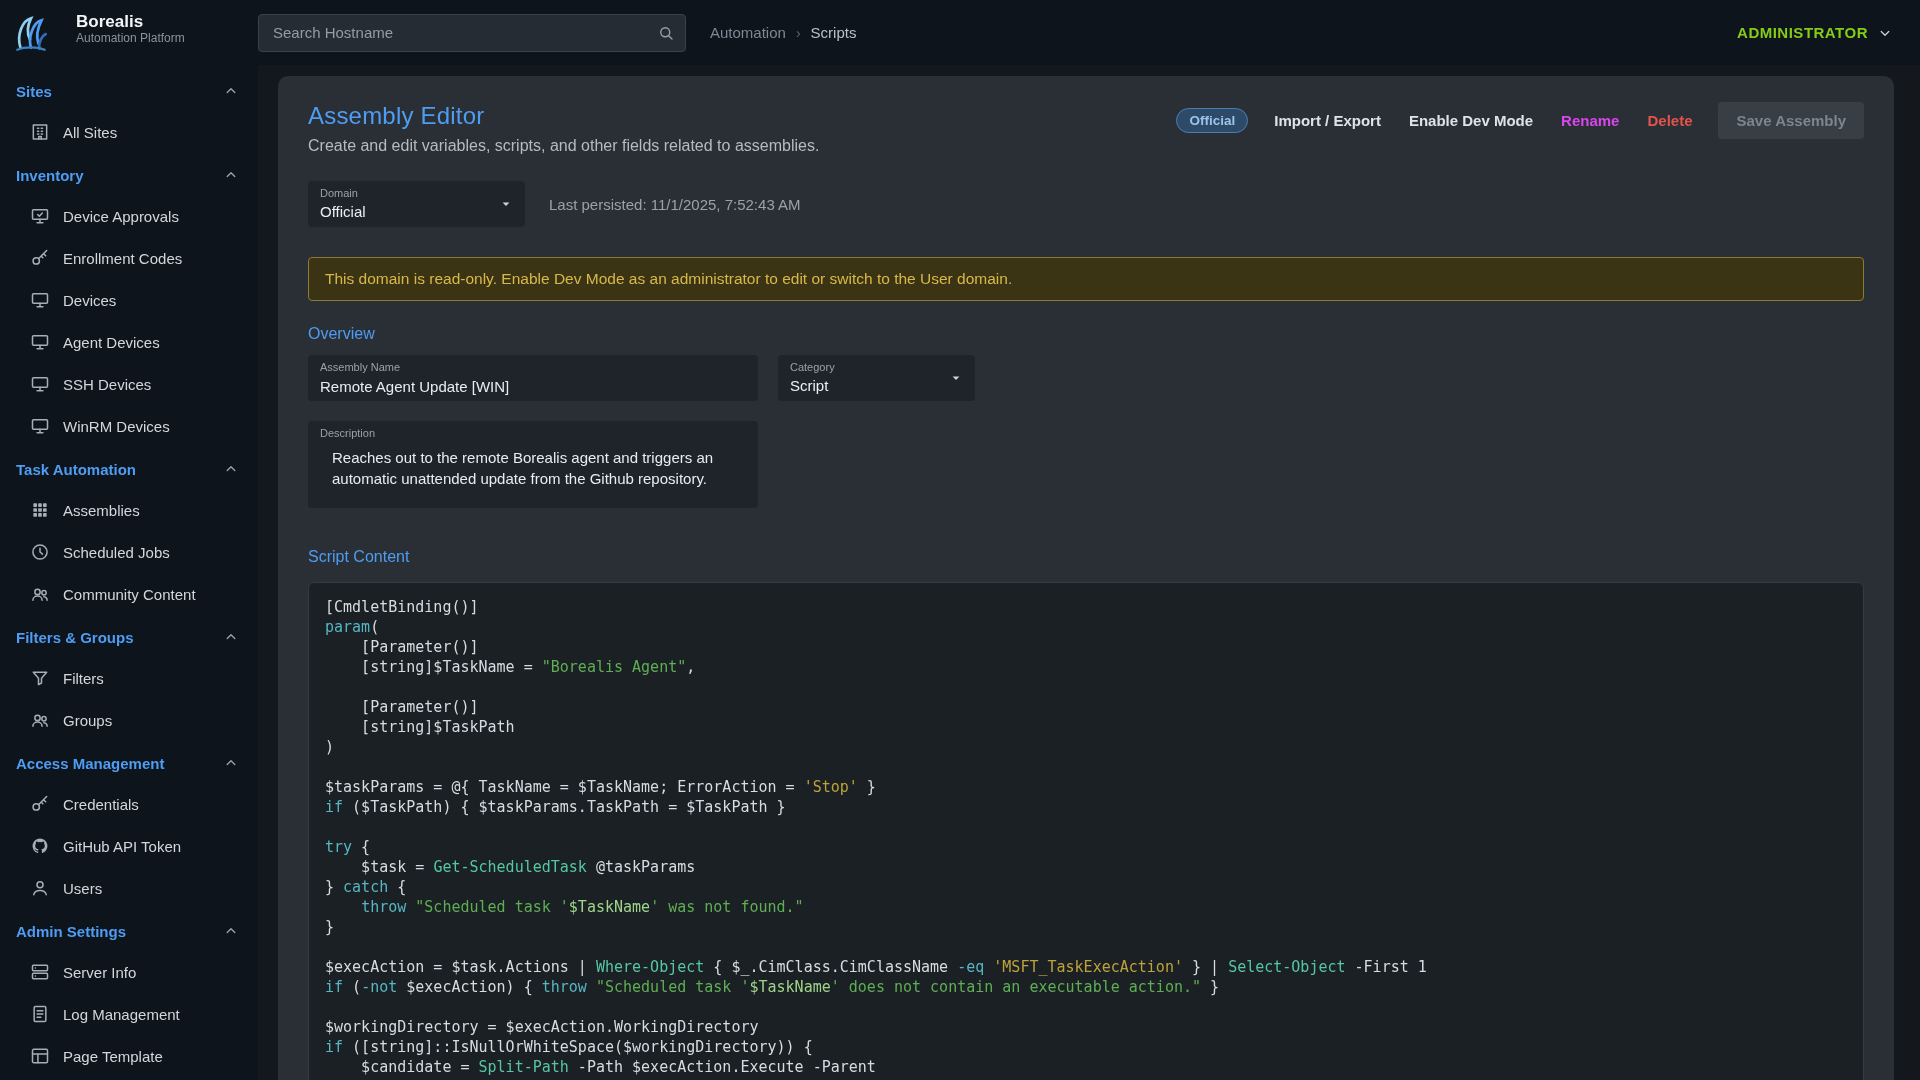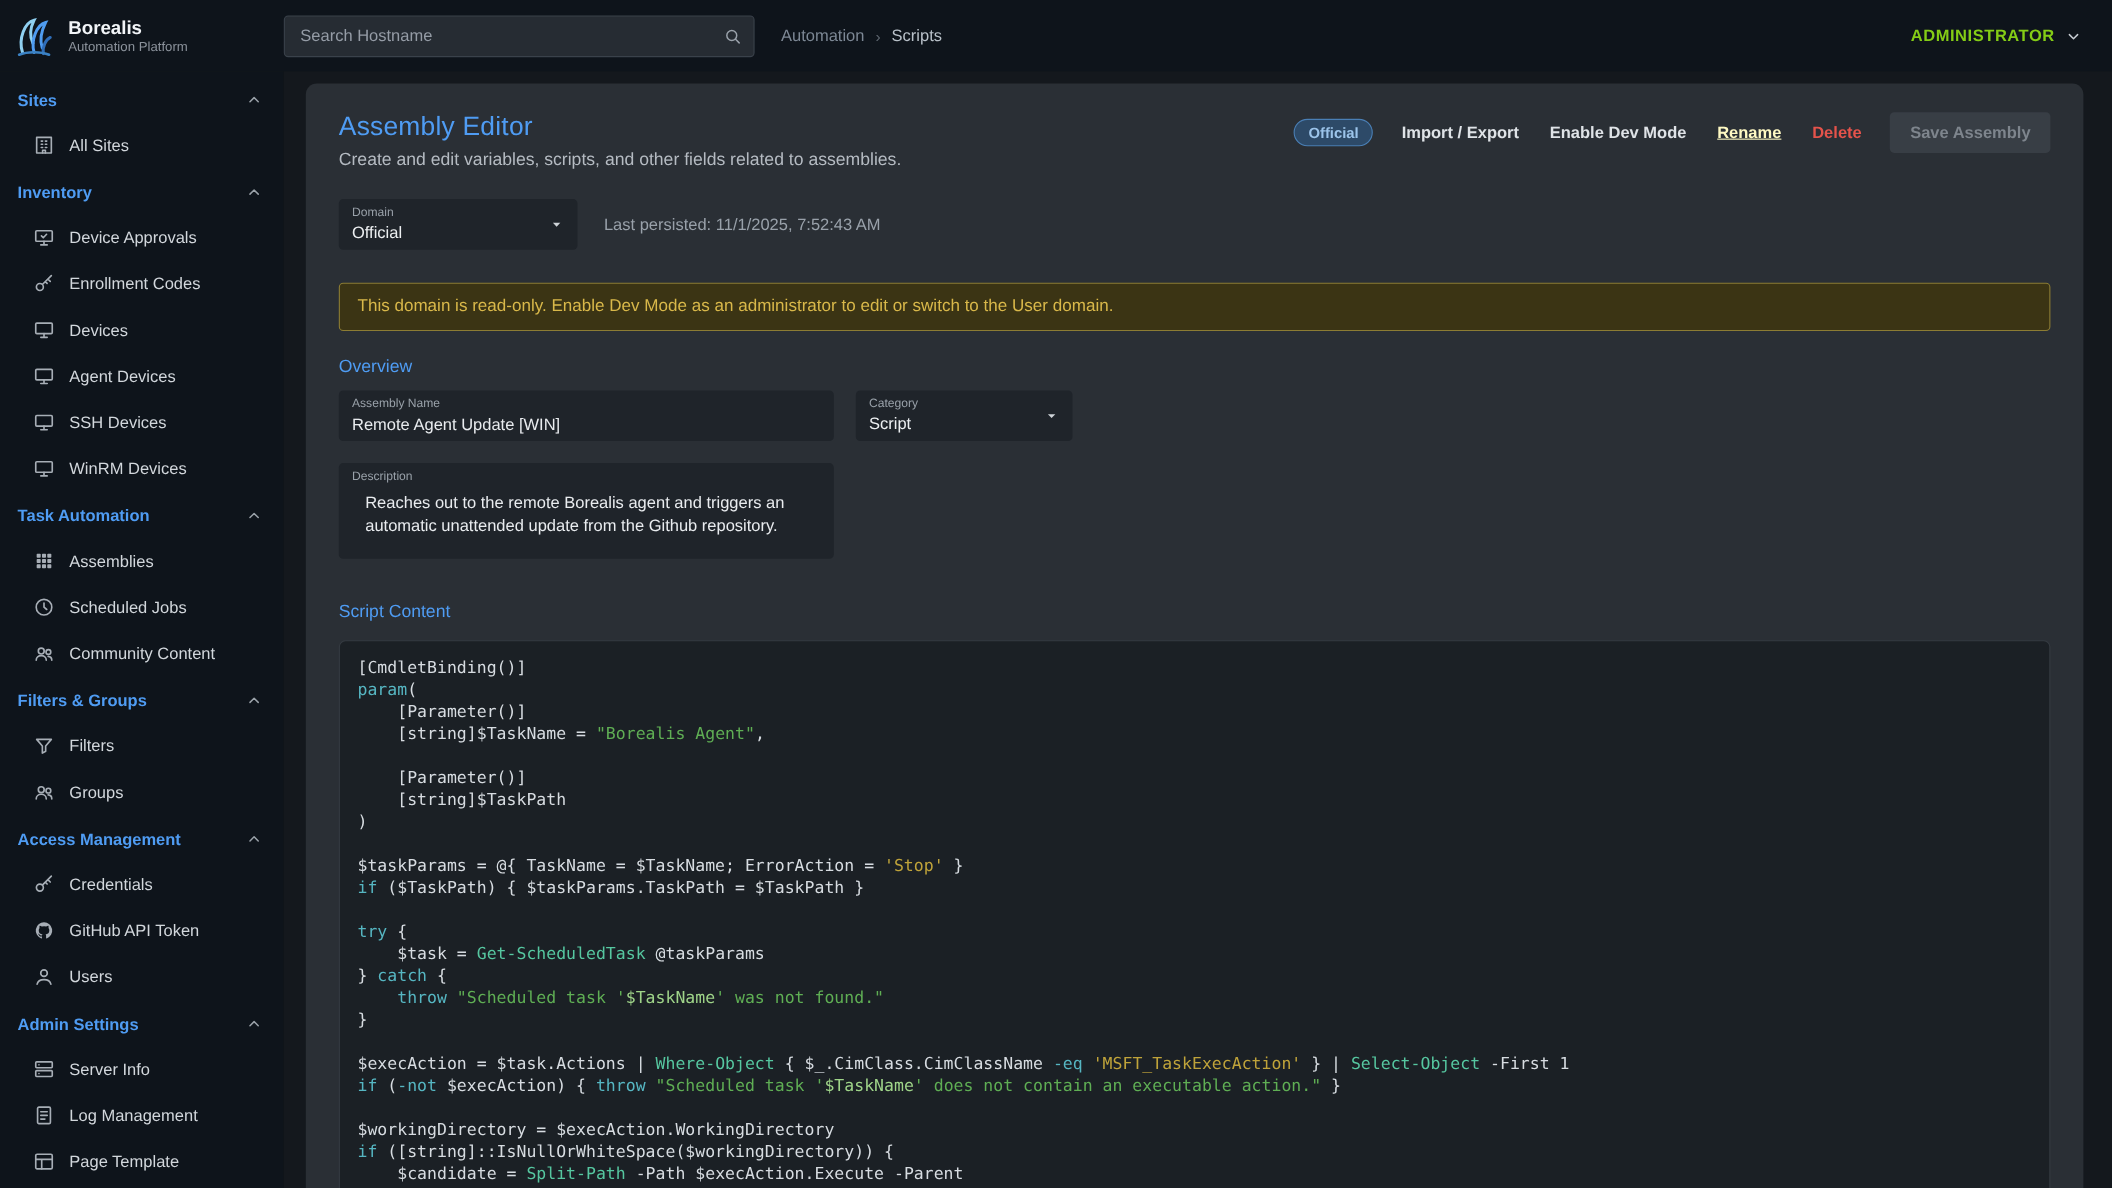--- a/index.html
+++ b/index.html
@@ -2,21 +2,21 @@
 <html><head>
 <meta charset="utf-8">
 <style>
   html,body{margin:0;padding:0;background:#14181d;}
   *{box-sizing:border-box;}
   .app{width:1920px;height:1080px;overflow:hidden;display:flex;flex-direction:column;
        font-family:"Liberation Sans","DejaVu Sans",sans-serif;color:#e6e9ec;background:#14181d;}
 
   
   .topbar{height:65px;flex:0 0 65px;background:#0e141b;display:flex;align-items:center;padding-right:26px;}
-  .brand{width:258px;flex:0 0 258px;display:flex;align-items:center;gap:10px;padding-left:10px;cursor:pointer;}
+  .brand{width:258px;flex:0 0 258px;display:flex;gap:24px;padding-left:10px;cursor:pointer;}
   .logo{width:42px;height:42px;display:inline-flex;}
   .logo svg{width:100%;height:100%;}
   .brand-name{font-size:17px;font-weight:700;color:#f2f5f8;line-height:19px;}
   .brand-tag{font-size:12px;color:#8b929b;line-height:14px;}
   .searchbox{width:428px;height:38px;background:#262c33;border:1px solid #3a424b;border-radius:4px;
              display:flex;align-items:center;padding:0 10px 0 12px;}
   .search-input{flex:1;background:transparent;border:none;outline:none;color:#d5dade;font-size:15px;
                 font-family:"Liberation Sans","DejaVu Sans",sans-serif;}
   .search-input::placeholder{color:#959ca6;}
   .search-ic{color:#9aa2ab;width:18px;height:18px;}
@@ -50,21 +50,21 @@
   .panel{background:#2a2f35;border-radius:10px;padding:26px 30px 40px;min-height:1200px;}
 
   .panel-header{display:flex;align-items:flex-start;justify-content:space-between;}
   .page-title{margin:0;font-size:24px;font-weight:500;color:#4f9cf3;letter-spacing:.2px;}
   .page-subtitle{margin:7px 0 0;font-size:16px;color:#b5bbc2;}
   .actions{display:flex;align-items:center;gap:24px;}
   .badge{background:#2d4a68;border:1px solid #4a7fb5;color:#9cc4ea;font-size:13.5px;font-weight:600;
          padding:4px 12px;border-radius:14px;cursor:pointer;}
   .txt-btn{background:none;border:none;font-size:15px;font-weight:600;color:#dfe3e7;cursor:pointer;
            font-family:inherit;padding:6px 2px;}
-  .txt-btn.blue{color:#fef9c3;text-decoration:underline;}
+  .txt-btn.blue{color:#d946ef;}
   .txt-btn.red{color:#e5534b;}
   .btn-save{background:#383e45;border:none;border-radius:4px;color:#7e858d;font-size:15px;font-weight:600;
             padding:10px 18px;font-family:inherit;cursor:default;}
 
   .domain-row{display:flex;align-items:center;gap:24px;margin-top:26px;}
   .select-field{position:relative;background:#1f242a;border-radius:4px;height:46px;cursor:pointer;}
   .select-field .field-label{position:absolute;top:6px;left:12px;font-size:11px;color:#99a1a9;}
   .select-field .field-value{position:absolute;left:12px;bottom:7px;font-size:15px;color:#eceff1;white-space:nowrap;}
   .select-field .caret{position:absolute;right:10px;top:50%;margin-top:-9px;width:18px;height:18px;color:#cfd4d9;}
   .sel-domain{width:217px;}

